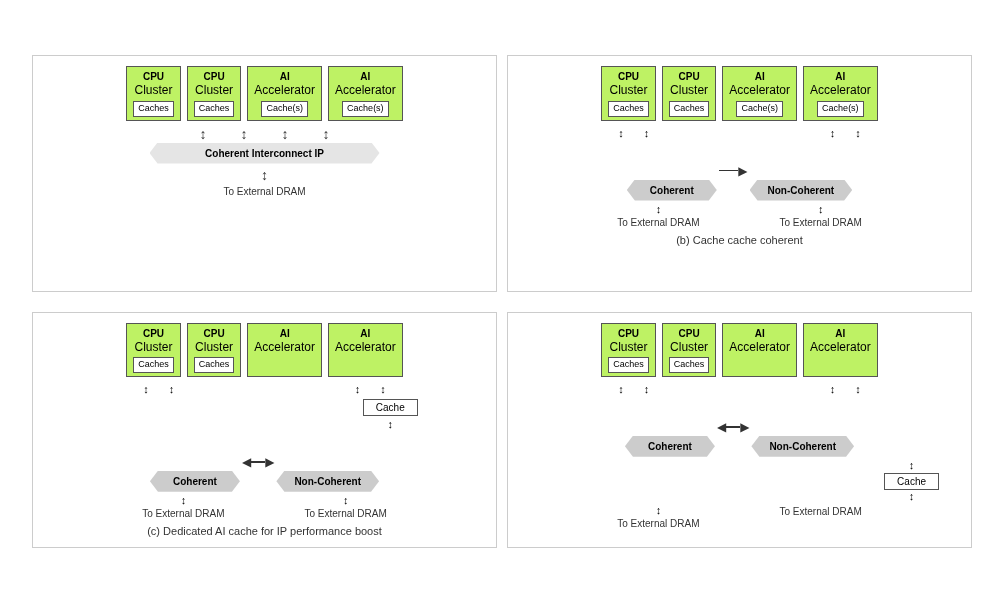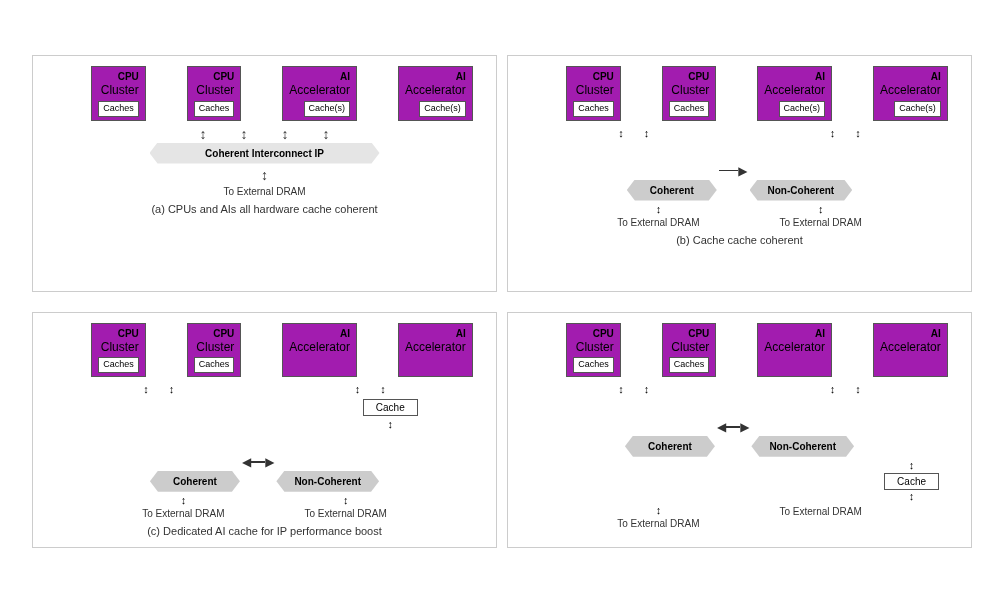--- a/index.html
+++ b/index.html
@@ -38,27 +38,26 @@
     
     .blocks-row {
       display: flex;
       flex-direction: row;
       gap: 6px;
       margin-bottom: 6px;
     }
     
     .block {
       border: 1px solid #555;
-      background: #a21caf;
+      background: #bef264;
       padding: 3px 6px;
-      text-align: right;
+      text-align: center;
       min-width: 52px;
       font-size: 10px;
       line-height: 1.3;
-      margin-left: 35px;
     }
     .block .block-title {
       font-weight: bold;
       font-size: 10px;
     }
     .block .block-sub {
       font-size: 12px;
     }
     .inner-box {
       border: 1px solid #555;
@@ -156,21 +155,20 @@
       </div>
       <div class="dbl-arrow-v">
         <span>↕</span>
       </div>
     </div>
     <div class="banner" style="min-width:230px; margin-bottom:2px;">Coherent Interconnect IP</div>
     <div class="dbl-arrow-v" style="margin: 2px 0;">
       <span>↕</span>
     </div>
     <div class="ext-dram-text">To External DRAM</div>
-    <div class="caption">(a) CPUs and AIs all hardware cache coherent</div>
   </div>
 
   <div class="diagram">
     <div class="blocks-row">
       <div class="block">
         <div class="block-title">CPU</div>
         <div class="block-sub">Cluster</div>
         <div class="inner-box">Caches</div>
       </div>
       <div class="block">

